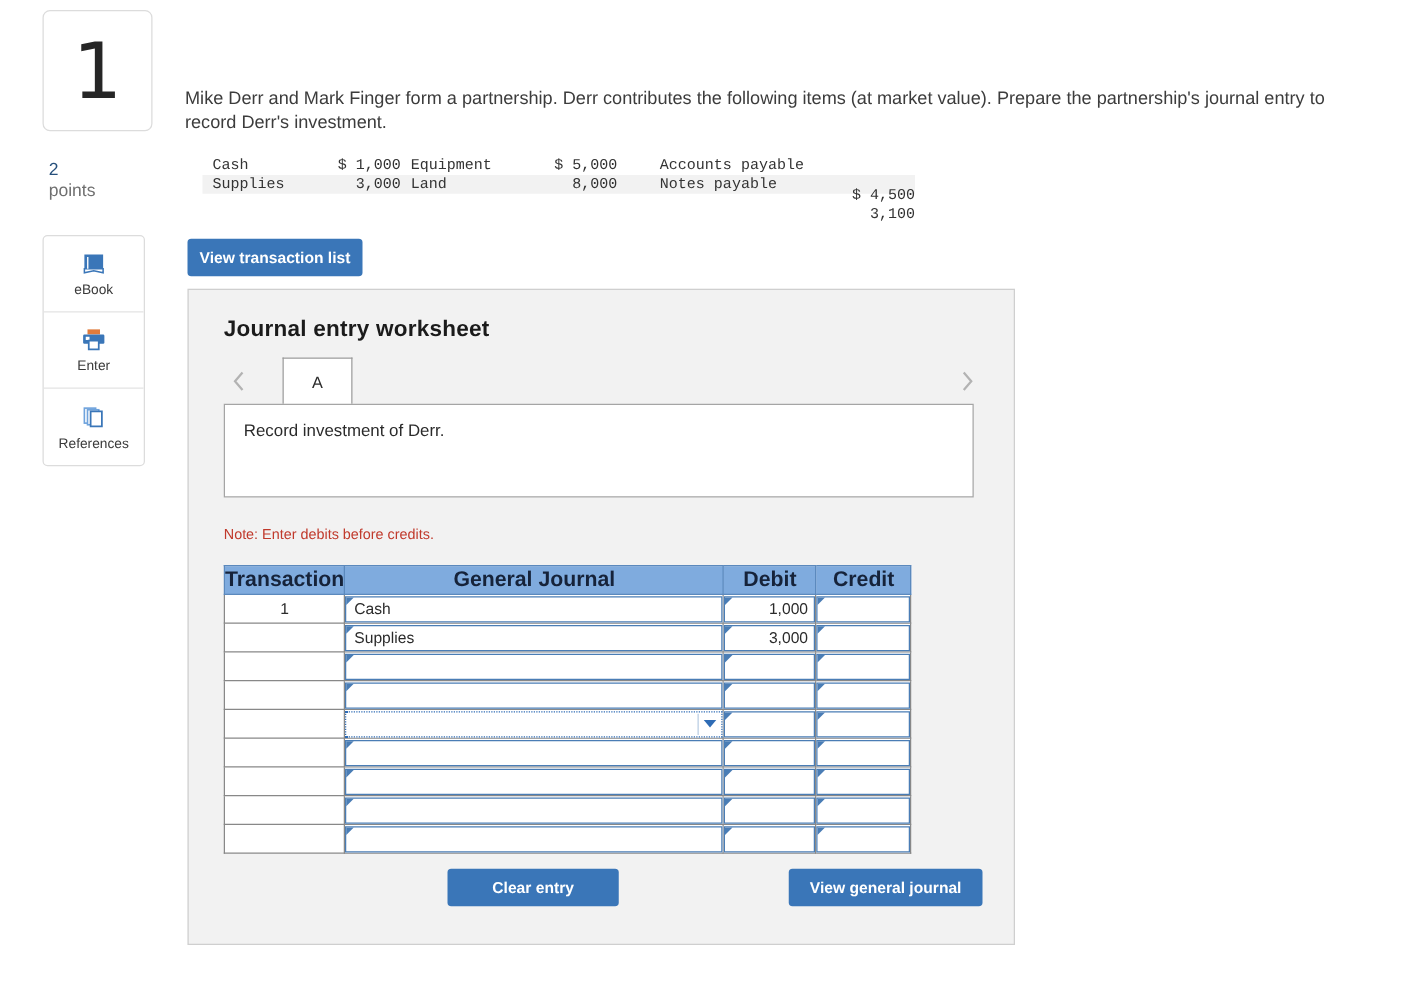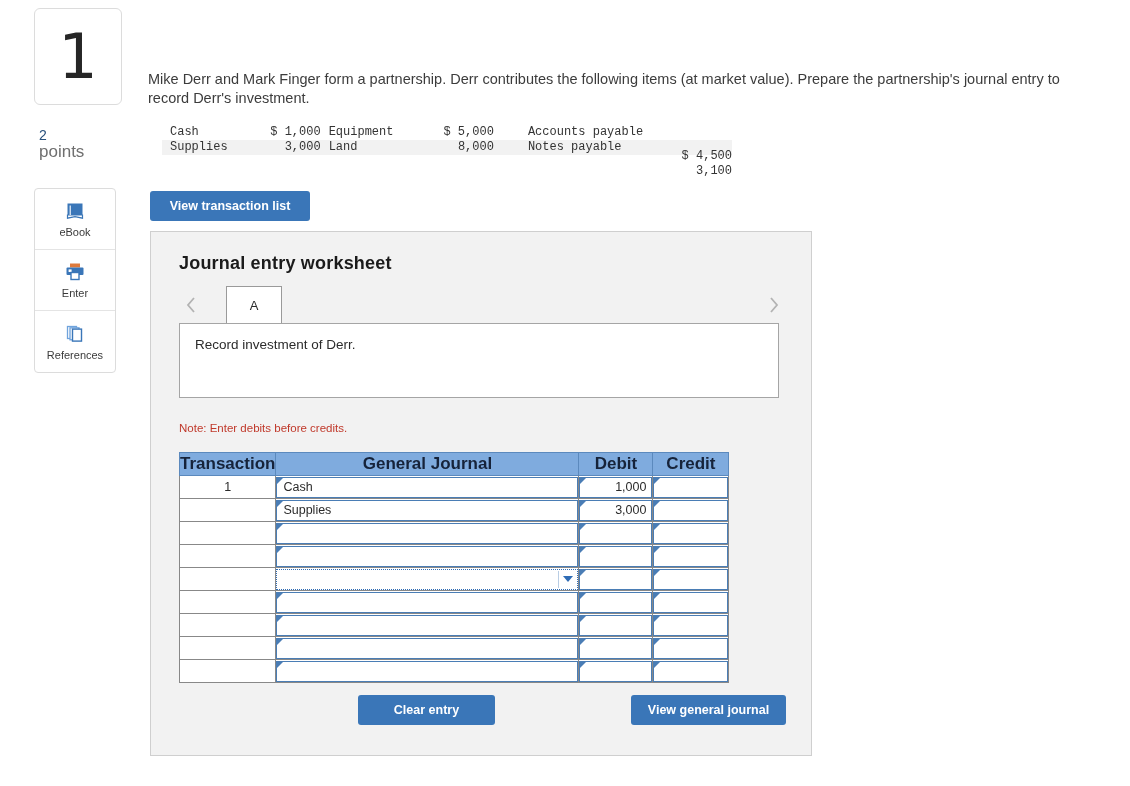--- a/index.html
+++ b/index.html
@@ -17,21 +17,21 @@
   .rail{position:absolute;left:34px;top:8px;width:90px;}
   .qnum-box{
     width:88px;height:97px;box-sizing:border-box;
     border:1px solid #dcdcdc;border-radius:6px;background:#fff;
     display:flex;align-items:center;justify-content:center;
   }
   .qnum{font-size:62px;line-height:62px;color:#262626;font-weight:400;
         font-family:"DejaVu Sans", sans-serif;}
   .points-wrap{margin-top:22px;padding-left:5px;}
   .points-val{font-size:14px;color:#27507c;line-height:17px;}
-  .points-lbl{font-size:17px;color:#6f6f6f;line-height:16px;}
+  .points-lbl{font-size:14px;color:#6f6f6f;line-height:16px;}
 
   .toolbox{margin-top:28px;width:80px;border:1px solid #dcdcdc;border-radius:4px;
            background:#fff;overflow:hidden;}
   .tool{height:61px;box-sizing:border-box;display:flex;flex-direction:column;
         align-items:center;justify-content:center;gap:4px;
         border-bottom:1px solid #e4e4e4;}
   .tool:last-child{border-bottom:none;}
   .tool-lbl{font-size:11px;color:#3a3a3a;line-height:12px;}
   .tool svg{display:block;}
 
@@ -49,21 +49,21 @@
   .c3{width:112px;padding-left:8px;box-sizing:border-box;}
   .c4{width:66px;text-align:right;}
   .c5{width:142px;padding-left:8px;box-sizing:border-box;margin-left:26px;}
   .c6{width:76px;text-align:right;margin-top:24px;}
 
   .btn{
     background:#3a76b8;color:#fff;border:none;border-radius:3px;
     font-family:"Liberation Sans", sans-serif;font-size:12.5px;font-weight:bold;
     cursor:pointer;text-align:center;
   }
-  .btn-viewlist{position:absolute;left:150px;top:191px;width:160px;height:30px;}
+  .btn-viewlist{position:absolute;left:150px;top:191px;width:140px;height:30px;}
 
   
   .panel{
     position:absolute;left:150px;top:231px;width:662px;height:525px;
     background:#f2f2f2;border:1px solid #cfcfcf;box-sizing:border-box;
   }
   .panel-title{position:absolute;left:28px;top:21px;font-size:18px;font-weight:bold;
                color:#1b1b1b;letter-spacing:0.2px;}
 
   .tabrow{position:absolute;left:0;top:54px;width:662px;height:38px;}

